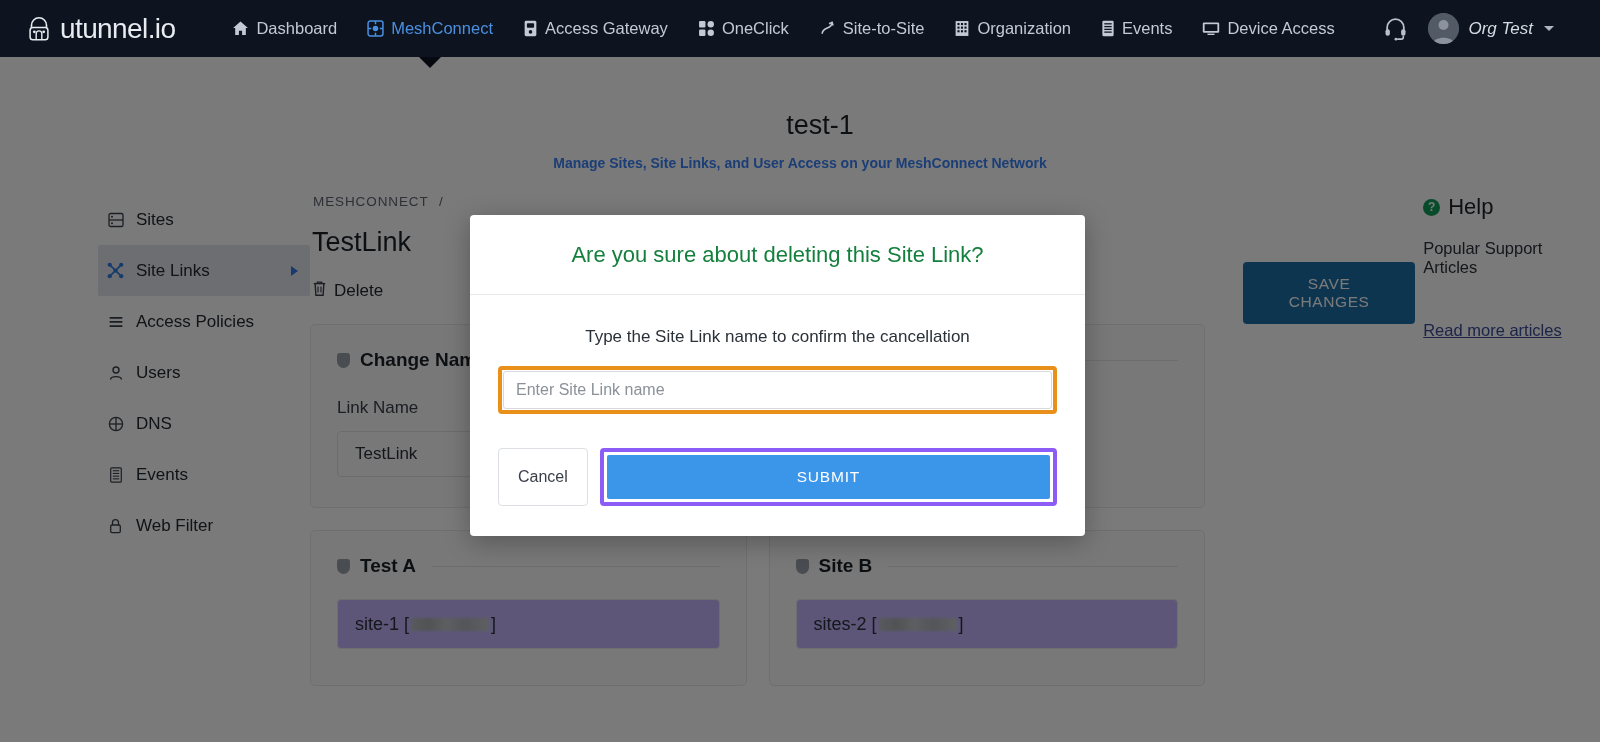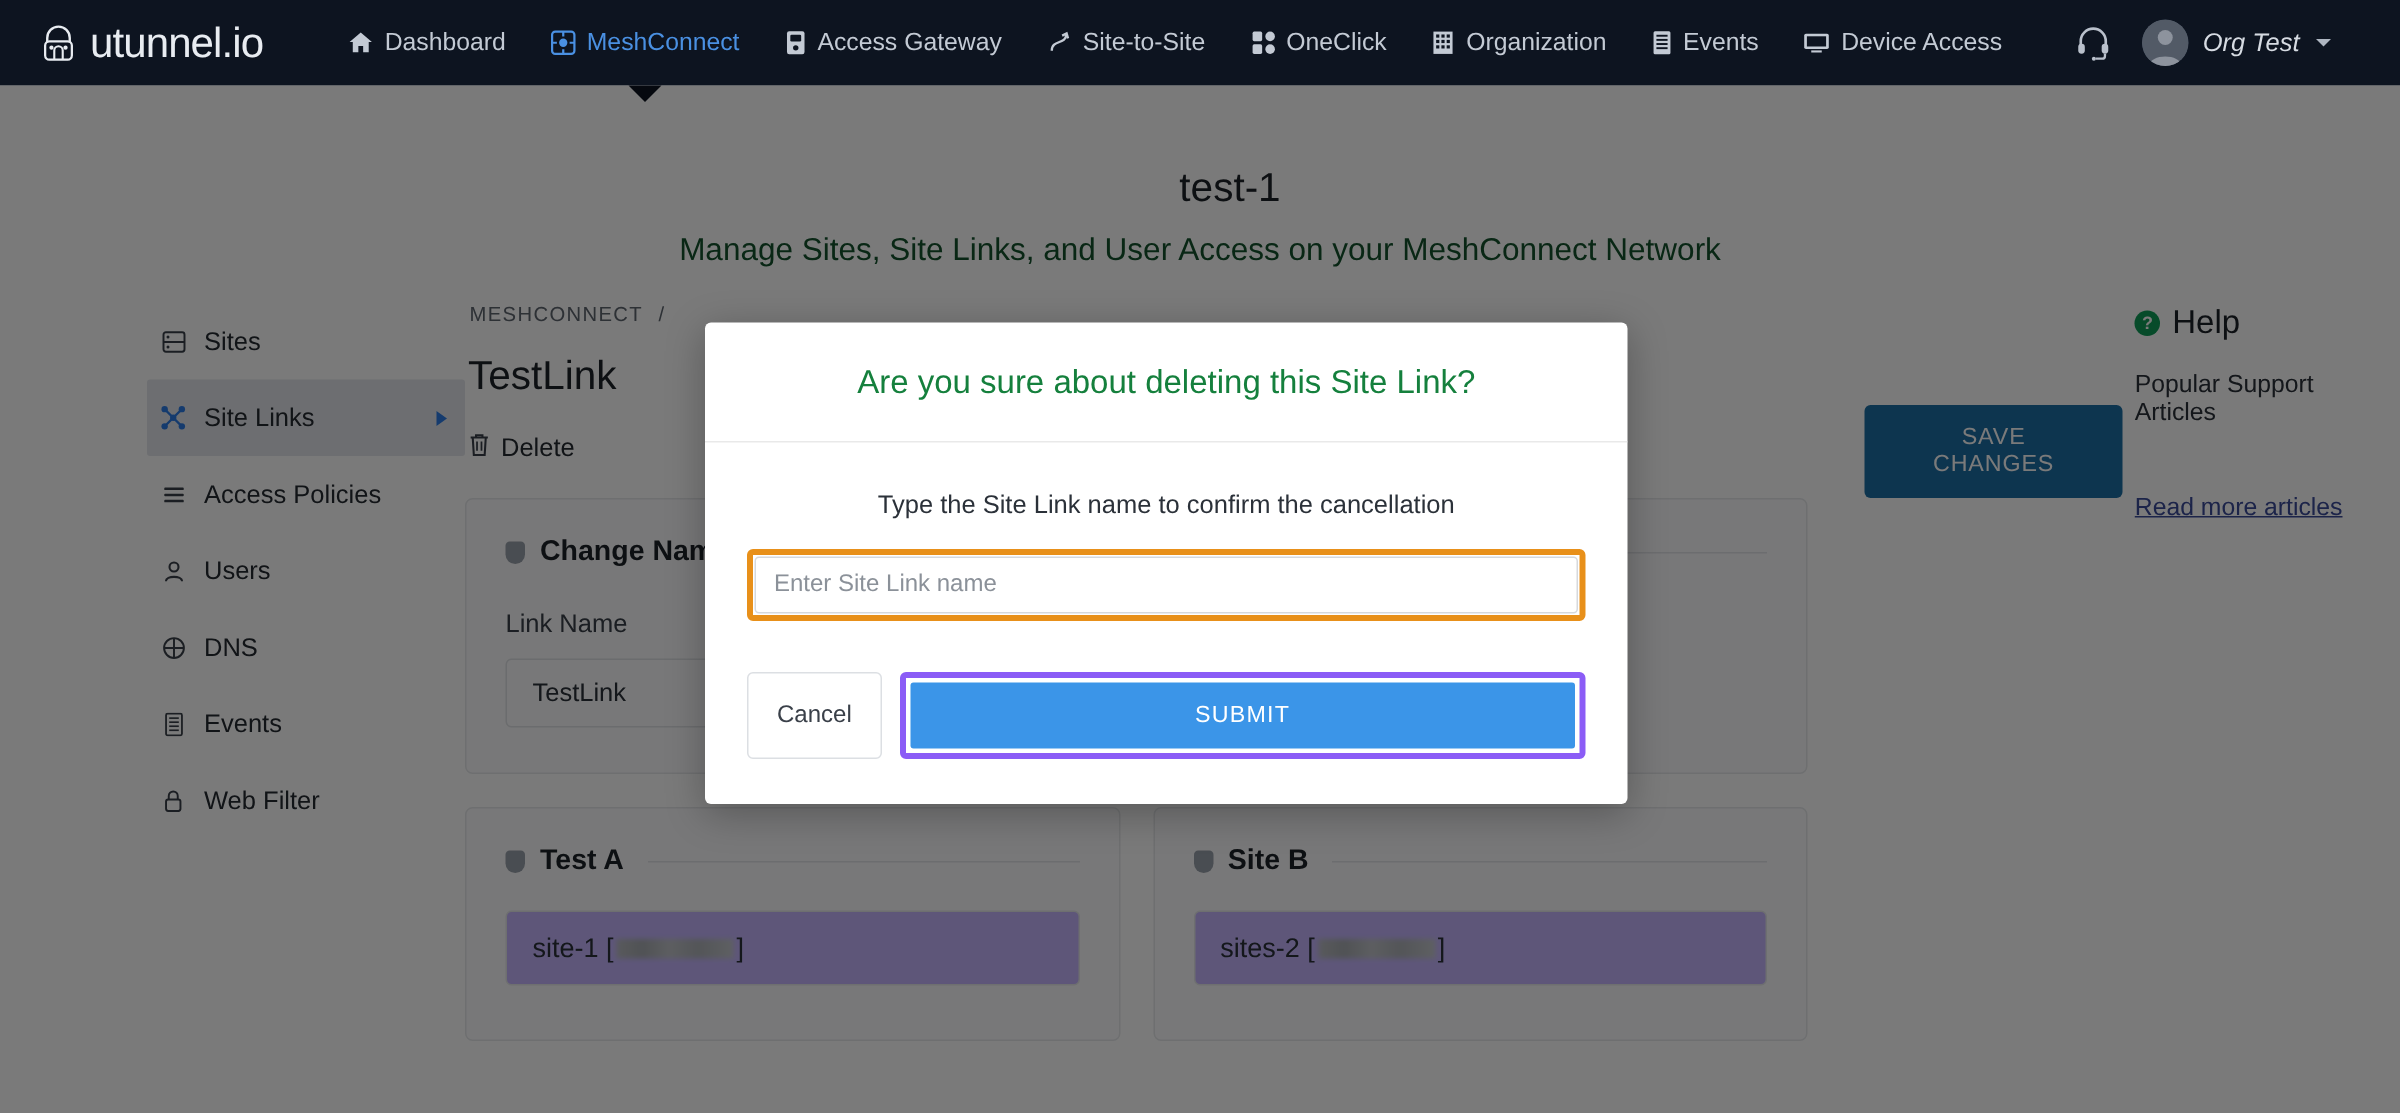--- a/index.html
+++ b/index.html
@@ -116,21 +116,21 @@
     position: absolute;
     top: 57px; left: 0;
     width: 1600px;
     height: 685px;
     background: #ffffff;
     overflow: hidden;
   }
 
   .page-head { padding-top: 53px; text-align: center; }
   .page-title { font-size: 27px; color: #1d2228; font-weight: 400; padding-left: 40px; }
-  .page-sub { font-size: 21px; color: #14532d; margin-top: 14px; }
+  .page-sub { font-size: 14px; color: #3b82f6; margin-top: 14px; font-weight: bold; }
 
   .layout {
     display: flex;
     padding: 23px 0 0 0;
     align-items: flex-start;
   }
 
   
   .sidebar { width: 310px; flex: 0 0 310px; padding-left: 98px; }
   .side-item {
@@ -417,37 +417,37 @@
             <rect x="3.6" y="3" width="6.8" height="4.2" rx="0.8" fill="#0d1420"></rect>
             <circle cx="7" cy="11.2" r="1.7" fill="#0d1420"></circle>
           </svg>
         </span>
         <span>Access Gateway</span>
       </div>
 
       <div class="nav-item">
         <span class="nav-ico">
           <svg width="17" height="17" viewBox="0 0 16 16">
-            <path d="M3 13 C3 6, 12 9, 12 3" stroke="#c3cad4" stroke-width="1.5" fill="none"></path>
-            <path d="M9.5 3.5 L12.3 2.2 L13.2 5.2" stroke="#c3cad4" stroke-width="1.5" fill="none"></path>
-          </svg>
-        </span>
-        <span>Site-to-Site</span>
-      </div>
-
-      <div class="nav-item">
-        <span class="nav-ico">
-          <svg width="17" height="17" viewBox="0 0 16 16">
             <rect x="1" y="1" width="6" height="6" rx="1" fill="#c3cad4"></rect>
             <rect x="9" y="1" width="6" height="6" rx="3" fill="#c3cad4"></rect>
             <rect x="1" y="9" width="6" height="6" rx="1" fill="#c3cad4"></rect>
             <rect x="9" y="9" width="6" height="6" rx="3" fill="#c3cad4"></rect>
           </svg>
         </span>
         <span>OneClick</span>
+      </div>
+
+      <div class="nav-item">
+        <span class="nav-ico">
+          <svg width="17" height="17" viewBox="0 0 16 16">
+            <path d="M3 13 C3 6, 12 9, 12 3" stroke="#c3cad4" stroke-width="1.5" fill="none"></path>
+            <path d="M9.5 3.5 L12.3 2.2 L13.2 5.2" stroke="#c3cad4" stroke-width="1.5" fill="none"></path>
+          </svg>
+        </span>
+        <span>Site-to-Site</span>
       </div>
 
       <div class="nav-item">
         <span class="nav-ico">
           <svg width="16" height="17" viewBox="0 0 15 16">
             <rect x="1.5" y="1" width="12" height="14" fill="#c3cad4"></rect>
             <g fill="#0d1420">
               <rect x="3.2" y="2.8" width="2" height="2"></rect>
                 <rect x="6.5" y="2.8" width="2" height="2"></rect>
                 <rect x="9.8" y="2.8" width="2" height="2"></rect>

